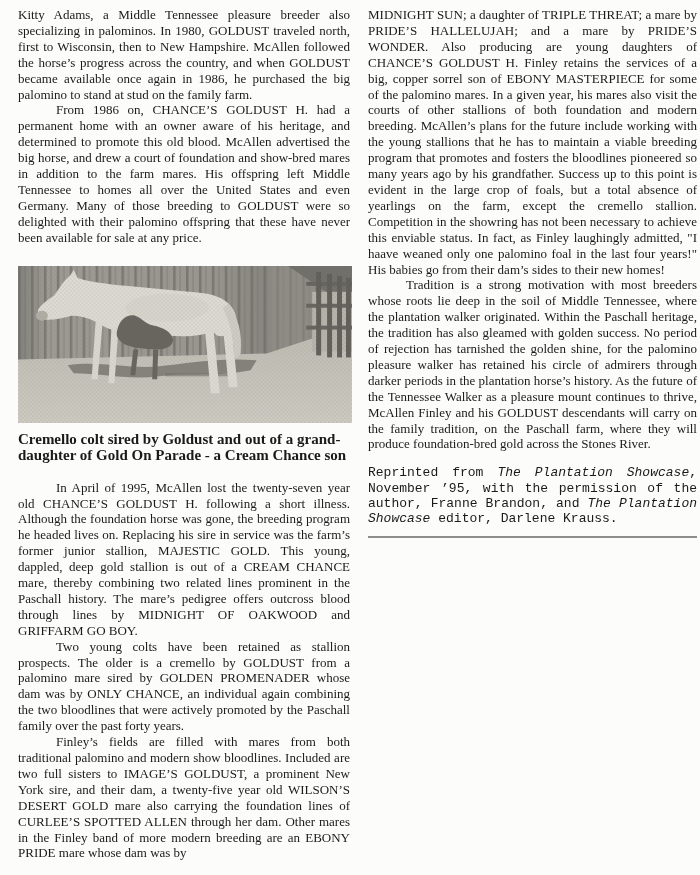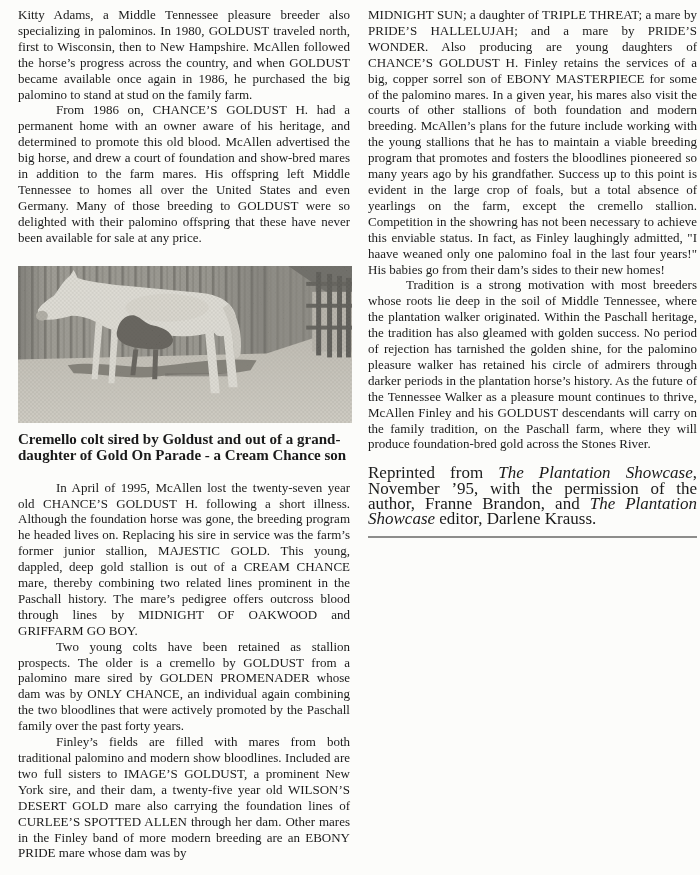--- a/index.html
+++ b/index.html
@@ -32,23 +32,24 @@
   }
   .caption{
     margin:6px 0 16px 0;
     font-size:15px;
     font-weight:bold;
     line-height:16.5px;
     text-align:left;
   }
   .reprint{
     margin:13px 0 0 0;
-    font-size:17px;
+    font-size:13px;
     line-height:15.3px;
     text-align:justify;
+    font-family:Liberation Mono, monospace;
   }
   .reprint i{font-style:italic;}
   hr.end-rule{
     border:none;
     border-top:2px solid #8d8d8b;
     margin:9px 0 0 0;
     width:100%;
   }
 </style>
 </head>

